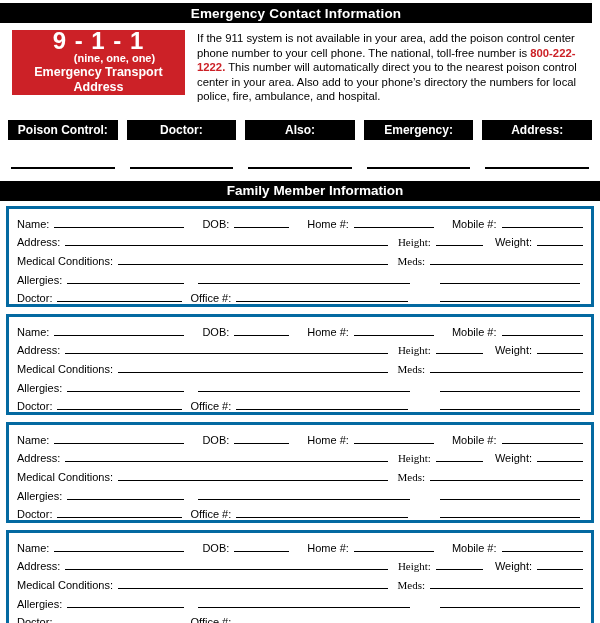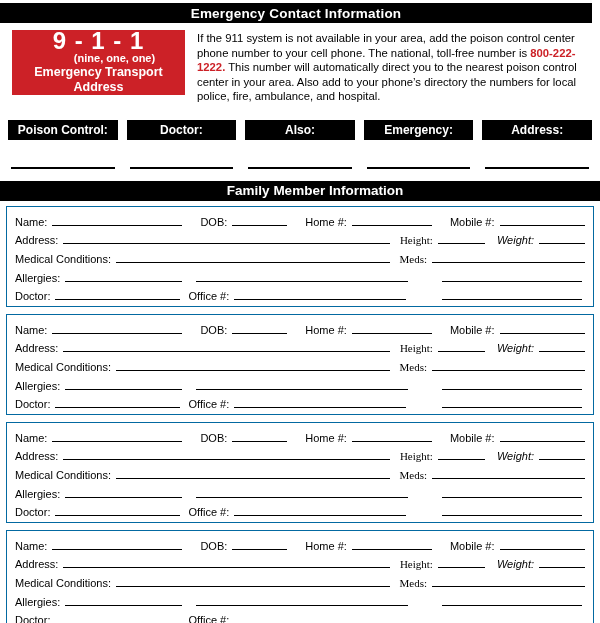--- a/index.html
+++ b/index.html
@@ -43,32 +43,32 @@
   
   .section-bar {
     margin-top: 12px; width: 600px; height: 20px; background: #000;
     display: flex; align-items: center; justify-content: center; padding-left: 30px;
   }
   .section-bar span { color: #fff; font-weight: bold; font-size: 13.5px; }
 
   
   #members { margin-top: 5px; }
   .member-block {
-    margin: 0 6px 7px 6px; border: 1px solid #0369a1; background: #fff;
+    margin: 0 6px 7px 6px; border: 3px solid #0369a1; background: #fff;
     padding: 3px 8px 4px 8px; height: 101px;
   }
   .m-row { display: flex; align-items: flex-end; height: 18.7px; }
   .lbl { font-size: 11px; white-space: nowrap; line-height: 14px; }
   .ln { border-bottom: 1.5px solid #000; height: 2px; margin: 0 0 3px 5px; flex: none; }
   .ln.flex { flex: 1; }
   .w130 { width: 130px; } .w55 { width: 55px; } .w80 { width: 80px; }
   .w47 { width: 47px; } .w46 { width: 46px; }
   .w153 { width: 153px; } .w117 { width: 117px; } .w212 { width: 212px; }
   .w125 { width: 125px; } .w172 { width: 172px; } .w140 { width: 140px; }
-  .ml8 { margin-left: 8px; } .ml10 { margin-left: 10px; font-family: Liberation Serif, serif; } .ml12 { margin-left: 12px; font-style: italic; }
+  .ml8 { margin-left: 8px; } .ml10 { margin-left: 10px; font-family: Liberation Serif, serif; } .ml12 { margin-left: 12px; }
   .ml14 { margin-left: 14px !important; } .ml18 { margin-left: 18px; }
   .push-right { margin-left: auto !important; margin-right: 3px; }
 </style>
 </head>
 <body>
 
 <div class="page">
 
   <div class="topbar">
     <span>Emergency Contact Information</span>

